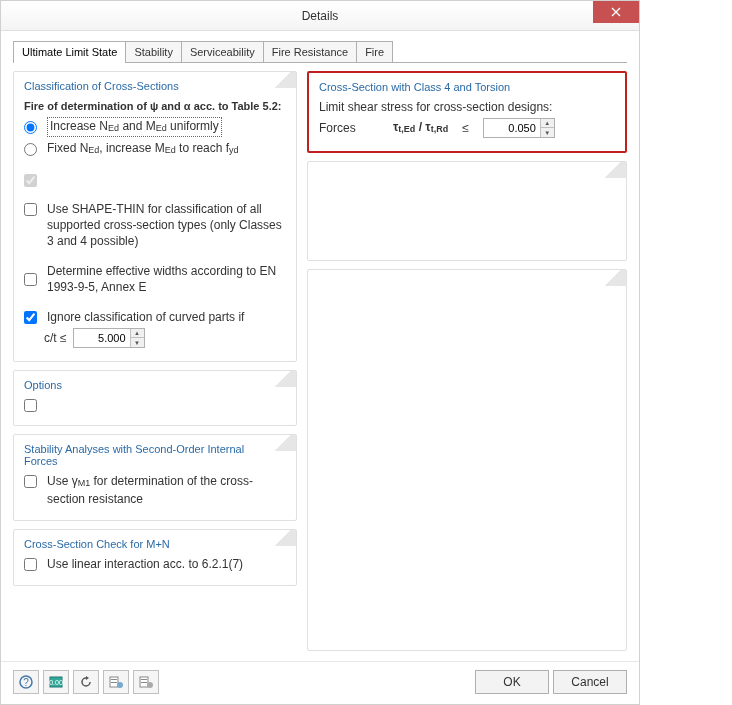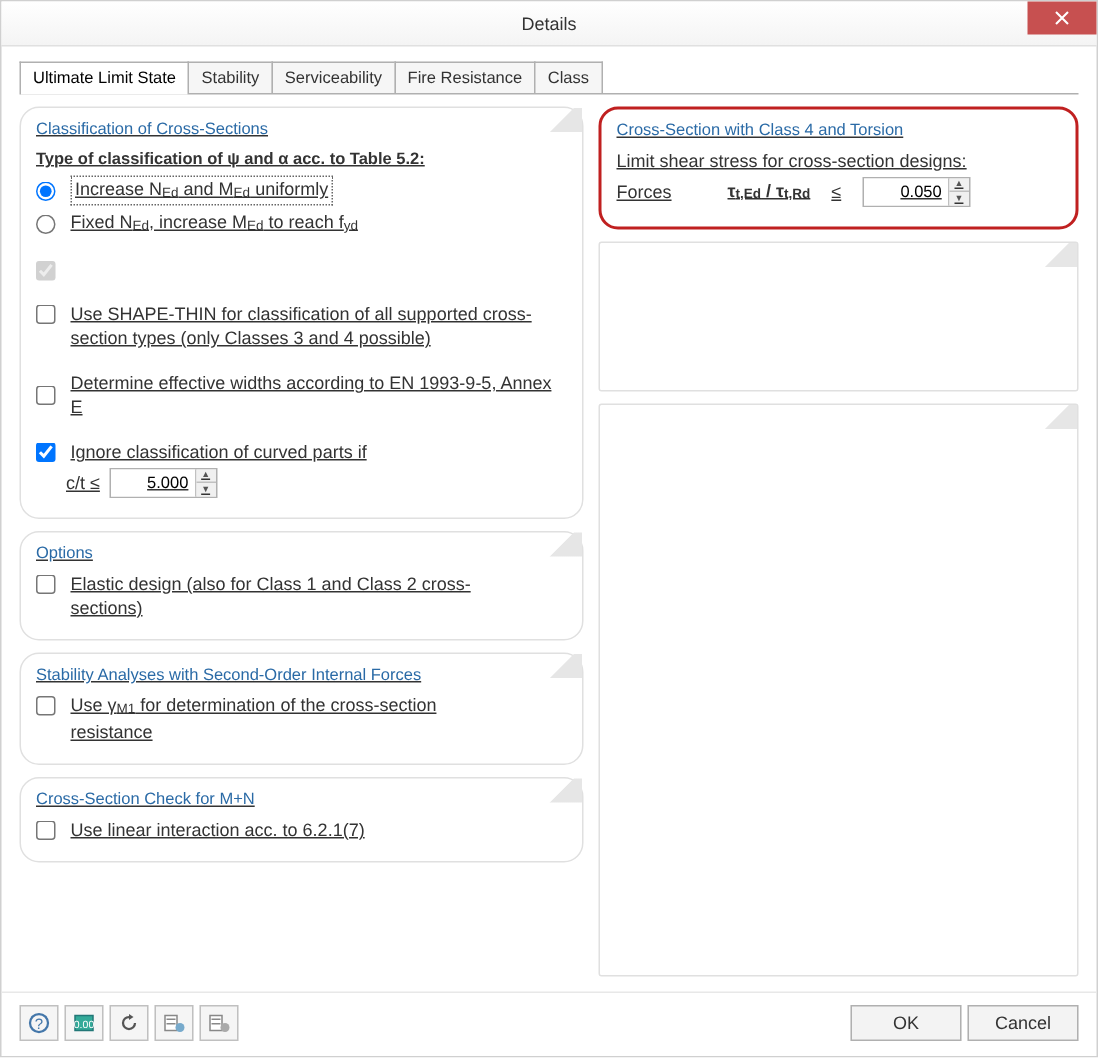--- a/index.html
+++ b/index.html
@@ -1,34 +1,34 @@
 <!DOCTYPE html>
 <html><head>
 <meta charset="utf-8">
 <style>
 * { box-sizing: border-box; font-family: "Segoe UI", Tahoma, sans-serif; }
 body { margin: 0; background: #fff; font-size: 12px; color: #333; }
-.window { width: 732px; height: 705px; background: #fff; border: 1px solid #d0d0d0; display: flex; flex-direction: column; }
+.window { width: 640px; height: 705px; background: #fff; border: 1px solid #d0d0d0; display: flex; flex-direction: column; }
 .titlebar { height: 30px; background: linear-gradient(#fff, #f4f4f4); display: flex; align-items: center; position: relative; border-bottom: 1px solid #e0e0e0; }
 .titlebar-title { flex: 1; text-align: center; font-size: 12px; color: #333; }
 .close-btn { width: 46px; height: 22px; background: #c75050; color: #fff; display: flex; align-items: center; justify-content: center; position: absolute; right: 0; top: 0; cursor: default; }
 .close-btn svg { width: 10px; height: 10px; }
 
 .content { flex: 1; padding: 10px 12px; display: flex; flex-direction: column; }
 .tabs { display: flex; border-bottom: 1px solid #b0b0b0; margin-bottom: 8px; }
 .tab { padding: 4px 8px; border: 1px solid #b0b0b0; border-bottom: none; background: #f6f6f6; font-size: 11px; color: #333; margin-right: -1px; cursor: default; }
 .tab.active { background: #fff; position: relative; z-index: 1; color: #000; }
 .tab.active::after { content: ""; position: absolute; left: 0; right: 0; bottom: -1px; height: 1px; background: #fff; }
 
 .cols { display: flex; gap: 10px; flex: 1; }
 .col { display: flex; flex-direction: column; gap: 8px; }
 .col.left { flex: 1; }
 .col.right { width: 320px; }
 
-.group { border: 1px solid #e0e0e0; border-radius: 13px; padding: 8px 10px 10px 10px; position: relative; text-decoration: underline; }
+.group { border: 1px solid #e0e0e0; border-radius: 2px; padding: 8px 10px 10px 10px; position: relative; }
 .group-title { color: #2a6aa6; font-size: 11px; margin-bottom: 6px; padding-right: 30px; }
 .group .corner { position: absolute; top: 0; right: 0; width: 26px; height: 16px; background: linear-gradient(135deg, transparent 48%, #e6e6e6 50%); }
 
 .row { display: flex; align-items: center; gap: 6px; margin: 3px 0; line-height: 16px; }
 .indent { padding-left: 20px; }
 .bold { font-weight: 600; font-size: 11px; }
 
 input[type=checkbox], input[type=radio] { margin: 0 4px 0 0; vertical-align: middle; }
 .disabled { color: #9e9e9e; }
 .num-input { display: inline-flex; align-items: flex-end; border: 1px solid #b0b0b0; height: 20px; }
@@ -62,30 +62,30 @@
         </svg>
     </div>
   </div>
 
   <div class="content">
     <div class="tabs">
       <div class="tab active">Ultimate Limit State</div>
       <div class="tab">Stability</div>
       <div class="tab">Serviceability</div>
       <div class="tab">Fire Resistance</div>
-      <div class="tab">Class</div>
+      <div class="tab">Fire</div>
     </div>
 
     <div class="cols">
       <div class="col left">
 
         <div class="group">
           <div class="corner"></div>
           <div class="group-title">Classification of Cross-Sections</div>
-          <div class="row bold">Type of classification of ψ and α acc. to Table 5.2:</div>
+          <div class="row bold">Fire of determination of ψ and α acc. to Table 5.2:</div>
           <div class="row">
             <input type="radio" name="det" checked="" style="">
             <span class="label-dotted">Increase N<sub>Ed</sub> and M<sub>Ed</sub> uniformly</span>
           </div>
           <div class="row">
             <input type="radio" name="det" style="">
             <span>Fixed N<sub>Ed</sub>, increase M<sub>Ed</sub> to reach f<sub>yd</sub></span>
           </div>
           <div style="height:10px"></div>
           <div class="row disabled">
@@ -116,21 +116,20 @@
               </div>
             </div>
           </div>
         </div>
 
         <div class="group">
           <div class="corner"></div>
           <div class="group-title">Options</div>
           <div class="row" style="align-items:flex-start">
             <input type="checkbox" style="margin-top: 2px;">
-            <span style="max-width:280px">Elastic design (also for Class 1 and Class 2 cross-sections)</span>
           </div>
         </div>
 
         <div class="group">
           <div class="corner"></div>
           <div class="group-title">Stability Analyses with Second-Order Internal Forces</div>
           <div class="row" style="align-items:flex-start">
             <input type="checkbox" style="margin-top: 2px;">
             <span style="max-width:280px">Use γ<sub>M1</sub> for determination of the cross-section resistance</span>
           </div>

